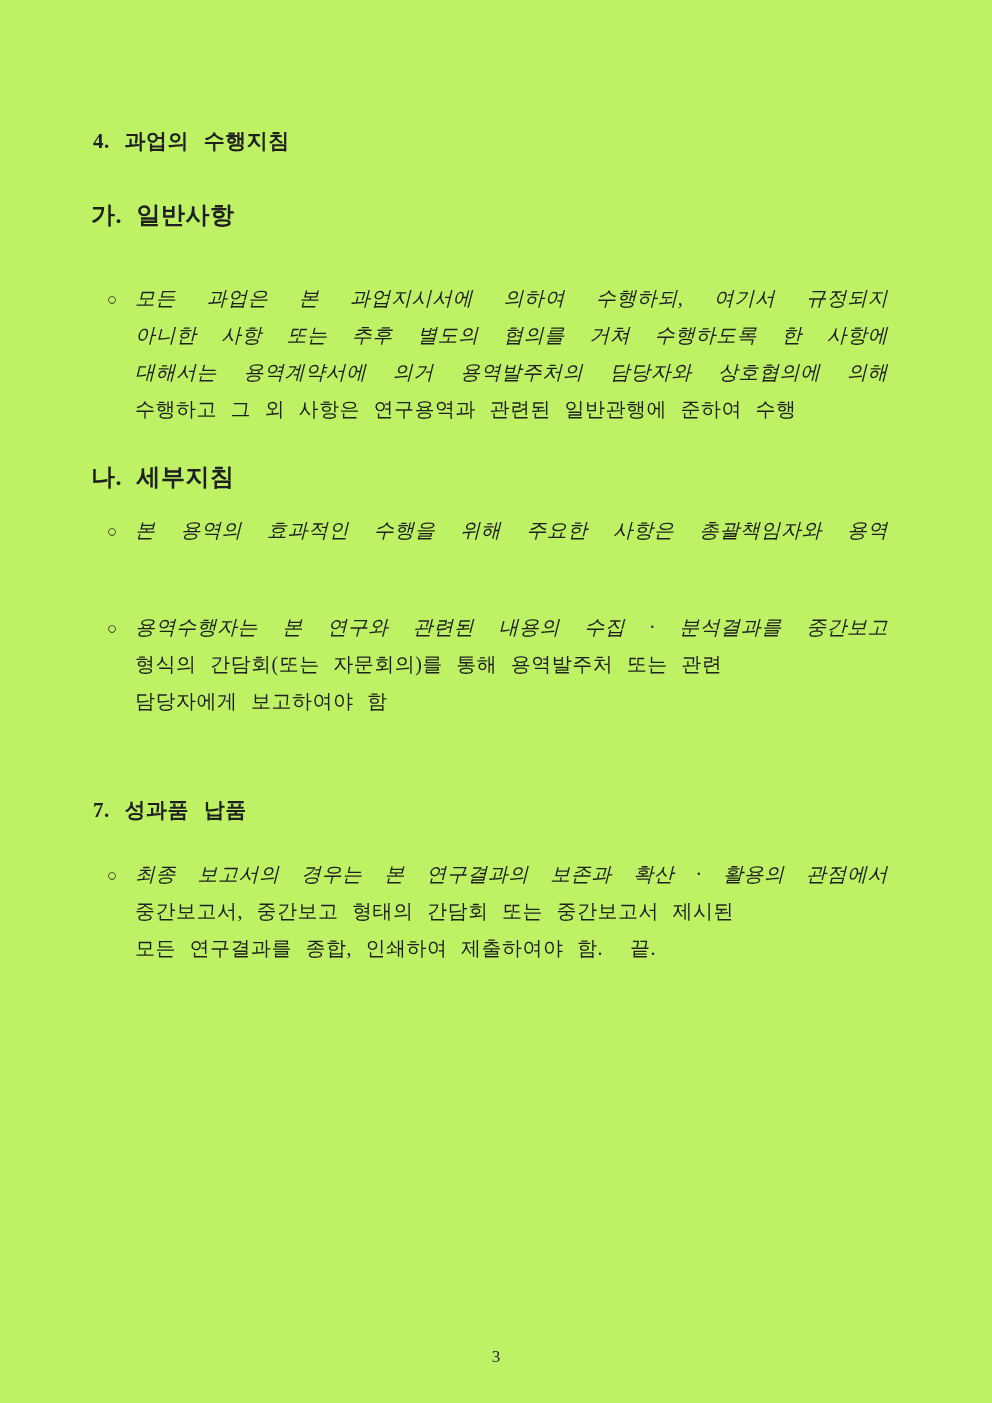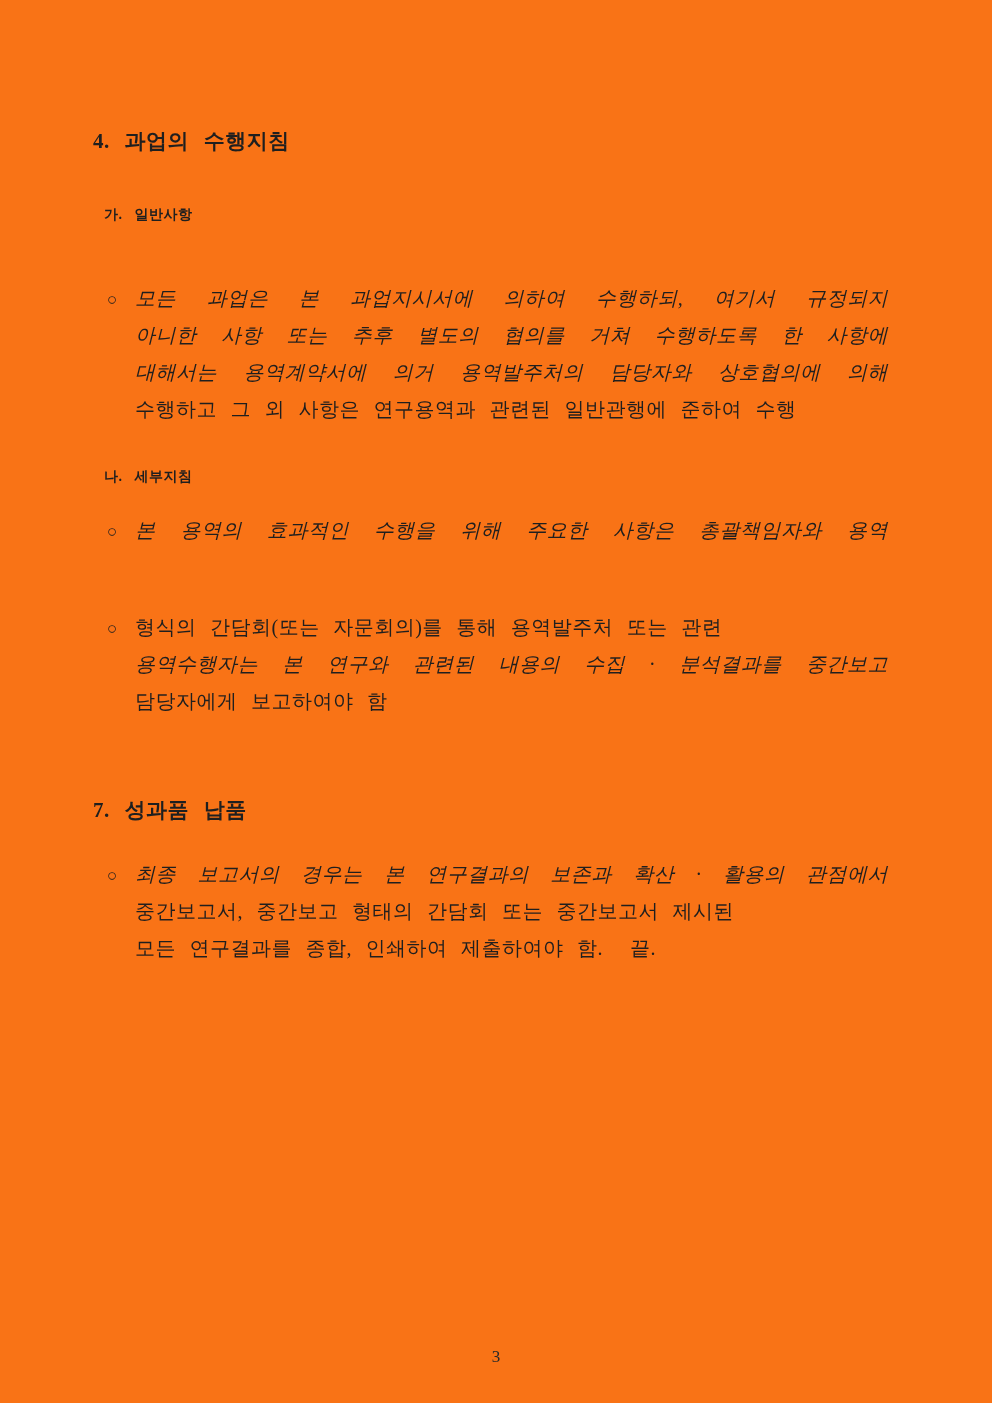--- a/index.html
+++ b/index.html
@@ -4,39 +4,39 @@
 <style>
   html, body {
     margin: 0;
     padding: 0;
     background: #ffffff;
   }
   .page {
     position: relative;
     width: 992px;
     height: 1403px;
-    background: #f97316;
+    background: #bef264;
     color: #1f1f1f;
     font-family: "Liberation Serif", "DejaVu Serif", serif;
     overflow: hidden;
   }
   .h1 {
     position: absolute;
     left: 93px;
     font-size: 21px;
     font-weight: bold;
     line-height: 26px;
     word-spacing: 9px;
     letter-spacing: 0.5px;
     white-space: nowrap;
   }
   .h2 {
     position: absolute;
-    left: 104px;
-    font-size: 14px;
+    left: 91px;
+    font-size: 24px;
     font-weight: bold;
     line-height: 26px;
     word-spacing: 8px;
     letter-spacing: 0.5px;
     white-space: nowrap;
   }
   .bullet {
     position: absolute;
     left: 135px;
     width: 753px;
@@ -93,22 +93,22 @@
 
   <div class="h2" style="top:464px">나. 세부지침</div>
 
   <div class="bullet" style="top:512px">
     <span class="marker">○</span>
     <div class="line just">본 용역의 효과적인 수행을 위해 주요한 사항은 총괄책임자와 용역</div>
   </div>
 
   <div class="bullet" style="top:609px">
     <span class="marker">○</span>
+    <div class="line just">용역수행자는 본 연구와 관련된 내용의 수집 · 분석결과를 중간보고</div>
     <div class="line norm">형식의 간담회(또는 자문회의)를 통해 용역발주처 또는 관련</div>
-    <div class="line just">용역수행자는 본 연구와 관련된 내용의 수집 · 분석결과를 중간보고</div>
     <div class="line norm">담당자에게 보고하여야 함</div>
   </div>
 
   <div class="h1" style="top:797px">7. 성과품 납품</div>
 
   <div class="bullet" style="top:856px">
     <span class="marker">○</span>
     <div class="line just">최종 보고서의 경우는 본 연구결과의 보존과 확산 · 활용의 관점에서</div>
     <div class="line norm">중간보고서, 중간보고 형태의 간담회 또는 중간보고서 제시된</div>
     <div class="line norm">모든 연구결과를 종합, 인쇄하여 제출하여야 함.  끝.</div>

